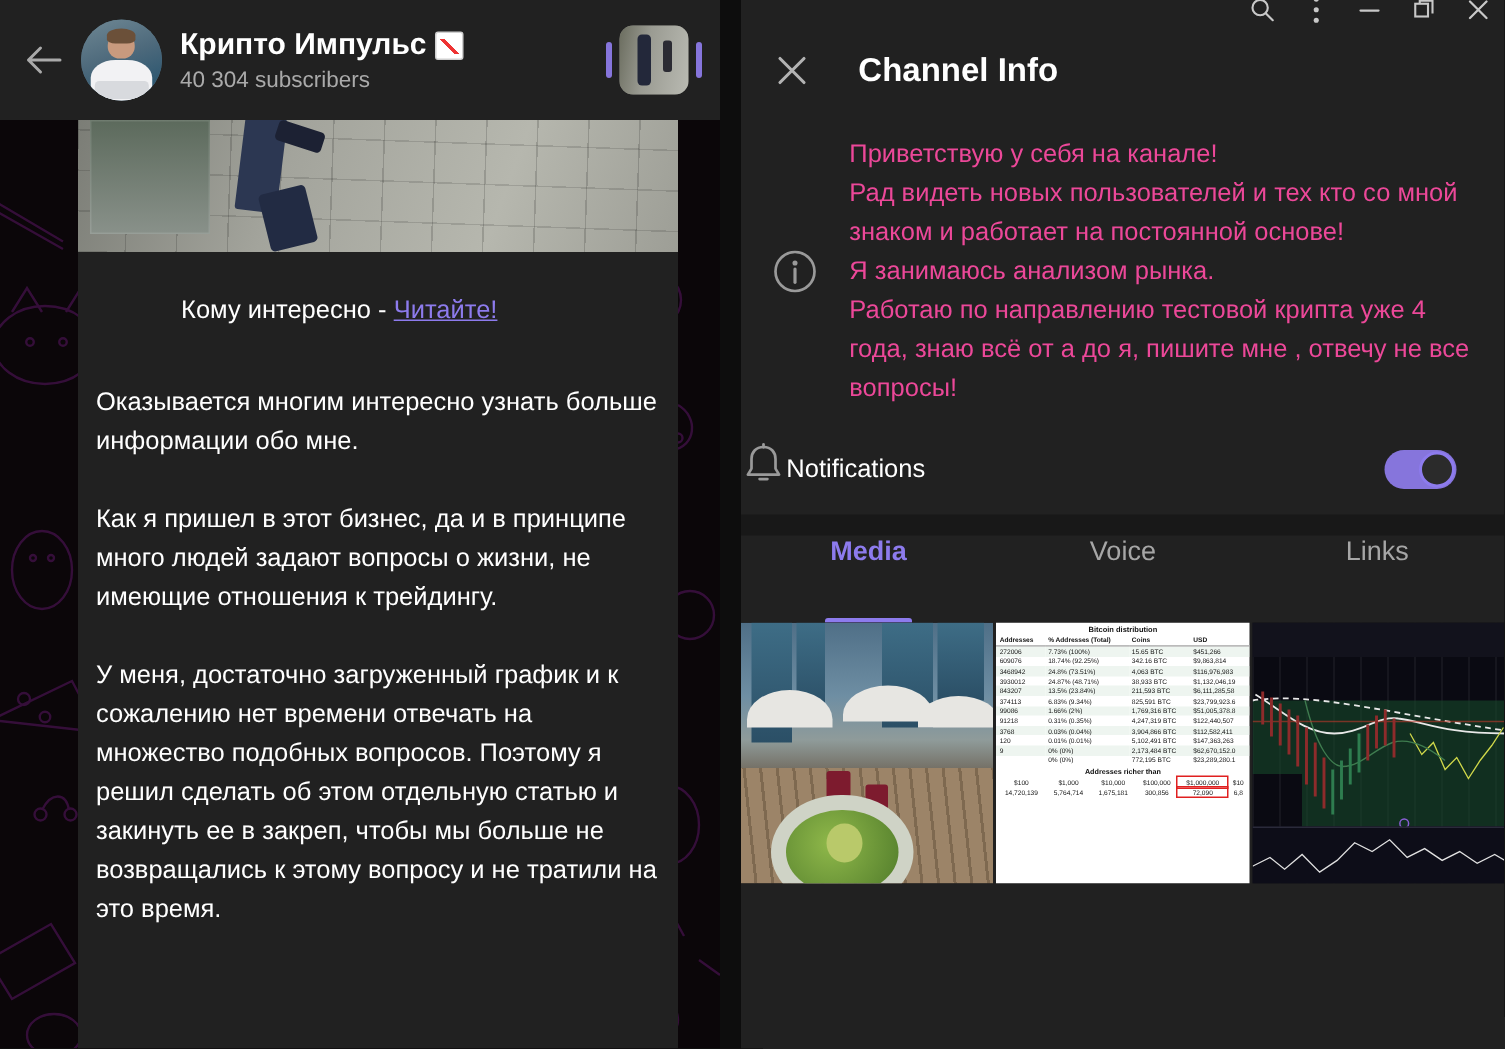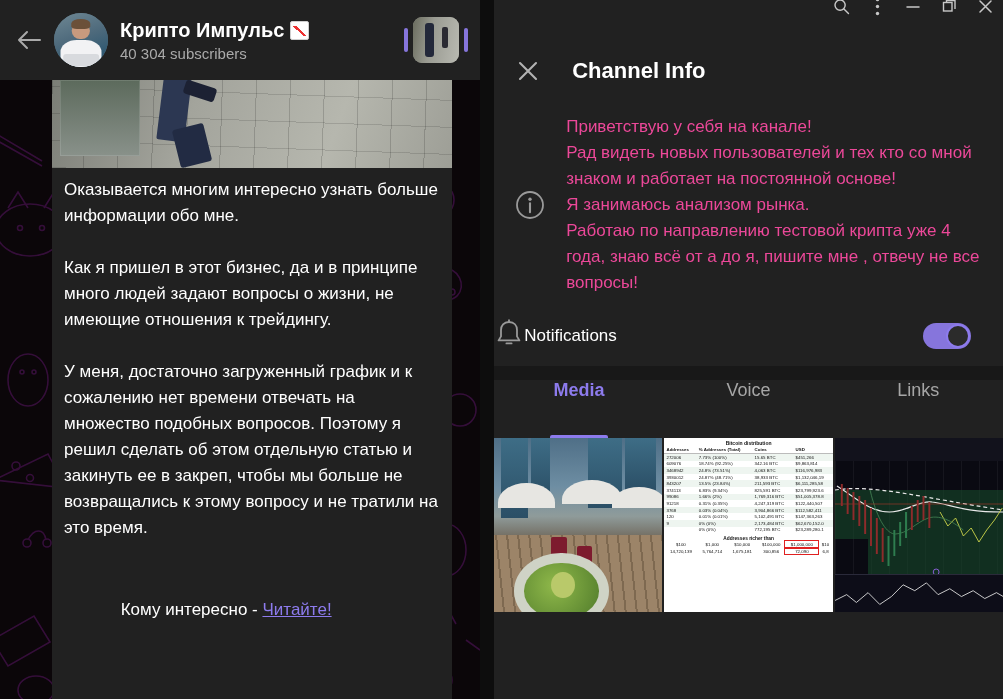--- a/index.html
+++ b/index.html
@@ -130,21 +130,20 @@
     display: flex; align-items: flex-start; gap: 0; z-index: 20;
   }
   .wc {
     width: 36px; height: 22px; display: flex; align-items: center; justify-content: center;
     cursor: pointer; overflow: hidden;
   }
   .wc svg { display: block; }
   .info-header {
     height: 80px; display: flex; align-items: center; padding: 13px 0 0 12px;
     flex: 0 0 80px;
-    margin-top: 24px;
   }
   .close-btn {
     width: 44px; height: 44px; display: flex; align-items: center; justify-content: center;
     cursor: pointer;
   }
   .info-title { font-size: 22px; font-weight: bold; color: #fff; margin-left: 22px; }
 
   .info-scroll { flex: 1; overflow: hidden; }
   .info-row {
     display: flex; align-items: flex-start; padding: 10px 16px 10px 0;
@@ -308,31 +307,31 @@
       <div class="msg-wrap">
         <div class="msg-bubble">
           <div class="msg-photo">
             <div class="ph-pav"></div>
             <div class="ph-wall"></div>
             <div class="ph-leg"></div>
             <div class="ph-leg2"></div>
             <div class="ph-shoe"></div>
           </div>
 
-          <div class="msg-text">Оказывается многим интересно узнать больше информации обо мне.
-
-Как я пришел в этот бизнес, да и в принципе много людей задают вопросы о жизни, не имеющие отношения к трейдингу.
-
-У меня, достаточно загруженный график и к сожалению нет времени отвечать на множество подобных вопросов. Поэтому я решил сделать об этом отдельную статью и закинуть ее в закреп, чтобы мы больше не возвращались к этому вопросу и не тратили на это время.
-
-</div>
-
           <div class="msg-text" style="padding-top:0;padding-bottom:0;">
             <span>Кому интересно - </span><span class="msg-link">Читайте!</span>
           </div>
+
+          <div class="msg-text">Оказывается многим интересно узнать больше информации обо мне.
+
+Как я пришел в этот бизнес, да и в принципе много людей задают вопросы о жизни, не имеющие отношения к трейдингу.
+
+У меня, достаточно загруженный график и к сожалению нет времени отвечать на множество подобных вопросов. Поэтому я решил сделать об этом отдельную статью и закинуть ее в закреп, чтобы мы больше не возвращались к этому вопросу и не тратили на это время.
+
+</div>
 
           <div class="msg-text" style="padding-top:22px;padding-bottom:0;">
             
           </div>
 
         </div>
       </div>
     </div>
   </div>
 

